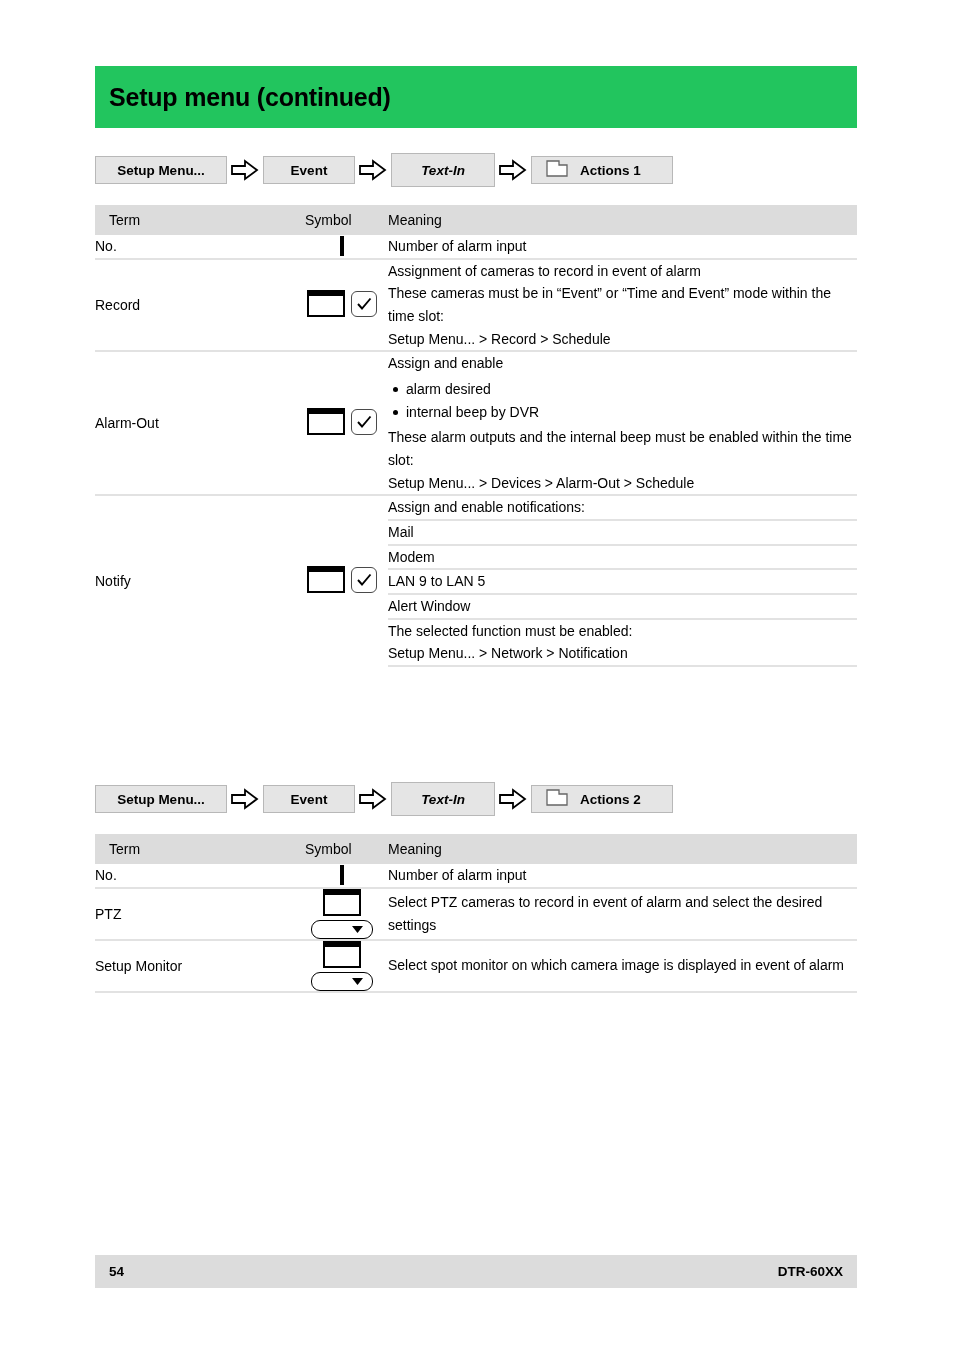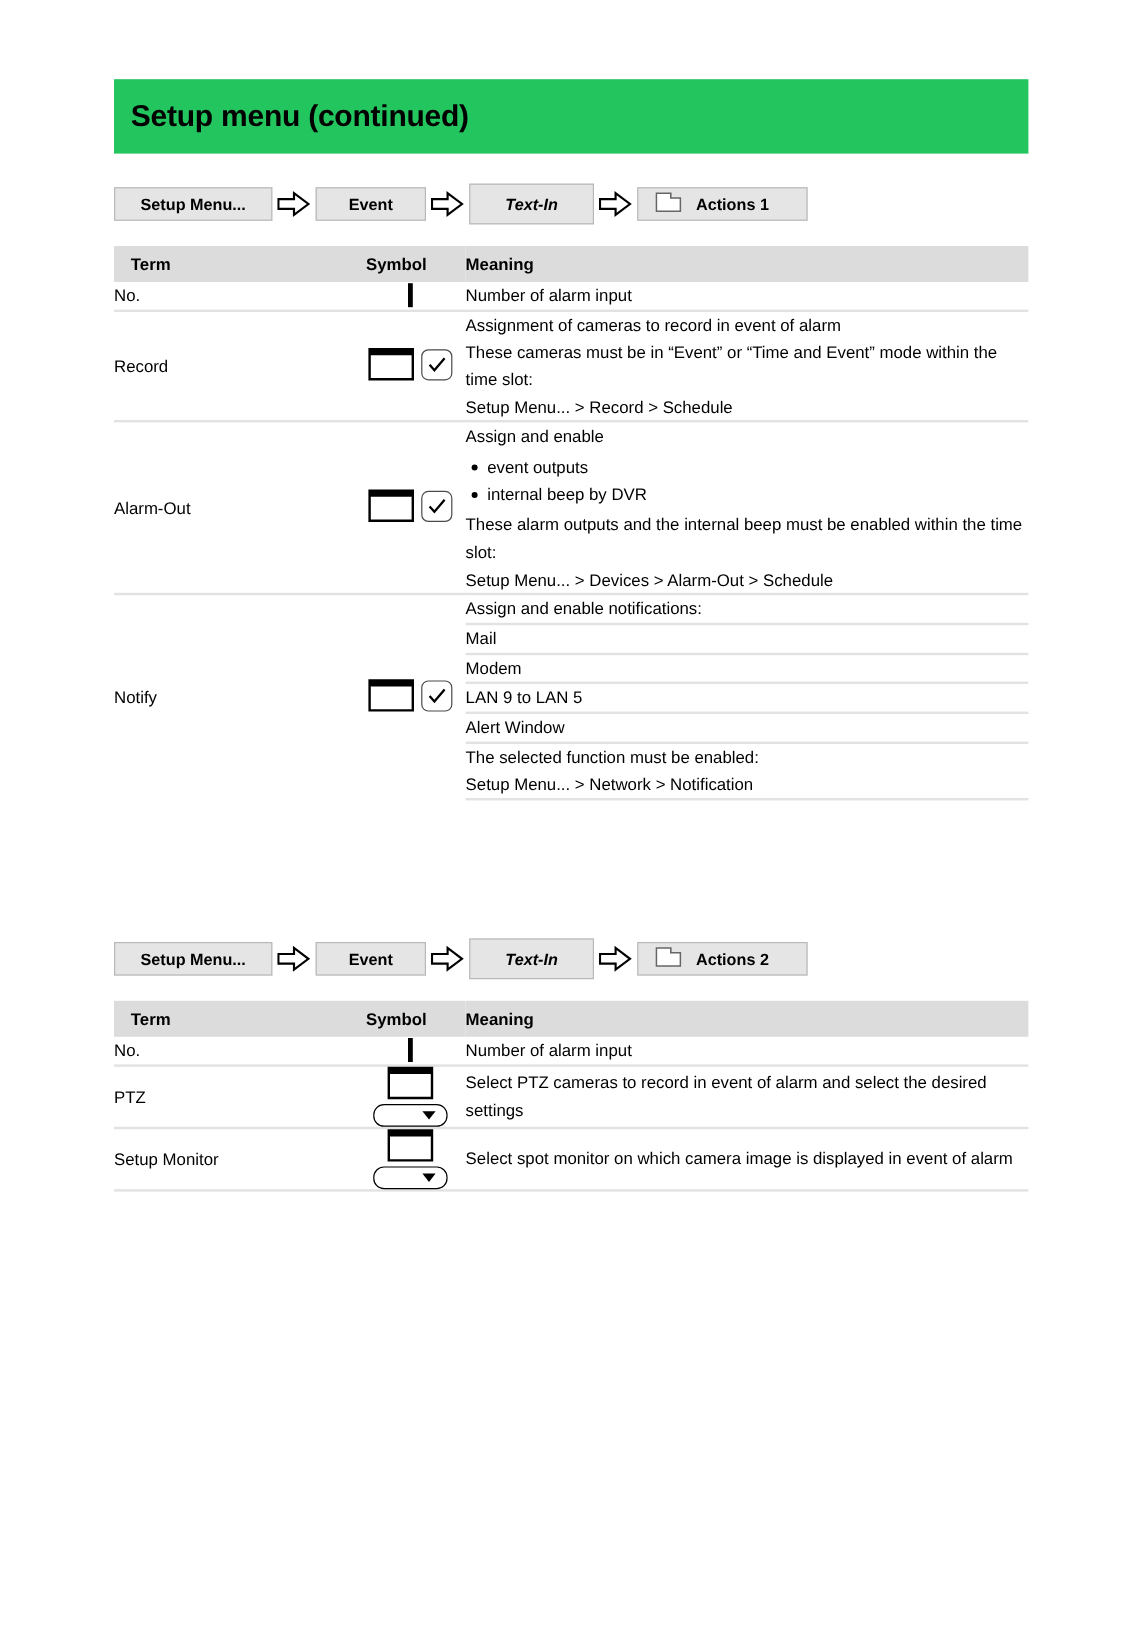--- a/index.html
+++ b/index.html
@@ -82,21 +82,21 @@
     border-collapse: collapse;
     table-layout: fixed;
   }
   .tbl col.c-term { width: 200px; }
   .tbl col.c-sym  { width: 93px; }
   .tbl col.c-mean { width: 469px; }
 
   .tbl thead th {
     background: #dcdcdc;
     font-size: 14px;
-    font-weight: bold;
+    font-weight: normal;
     text-align: left;
     height: 30px;
     padding: 0 0 0 14px;
     vertical-align: middle;
   }
   .tbl thead th.sym-h { padding-left: 10px; }
   .tbl thead th.mean-h { padding-left: 0; }
 
   .tbl td {
     font-size: 14px;
@@ -322,21 +322,21 @@
             <span class="chk-round">
               <svg width="18" height="18" viewBox="0 0 18 18">
                 <path d="M3 9 L7 13.5 L15.5 3.5" fill="none" stroke="#000000" stroke-width="1.9" stroke-linecap="butt" stroke-linejoin="miter"></path>
               </svg>
             </span>
           </span>
         </td>
         <td class="td-mean">
           <div>Assign and enable</div>
           <ul class="bullets">
-            <li>event outputs</li>
+            <li>alarm desired</li>
             <li>internal beep by DVR</li>
           </ul>
           <div>These alarm outputs and the internal beep must be enabled within the time slot:</div>
           <div>Setup Menu... &gt; Devices &gt; Alarm-Out &gt; Schedule</div>
         </td>
       </tr>
 
       <tr class="rowline">
         <td class="td-term" rowspan="6">Notify</td>
         <td class="td-sym" rowspan="6">
@@ -458,14 +458,18 @@
             </span>
           </span>
         </td>
         <td class="td-mean">
           <div>Select spot monitor on which camera image is displayed in event of alarm</div>
         </td>
       </tr>
     </tbody>
   </table>
 
+  <div class="footer">
+    <span class="pg">54</span>
+    <span class="doc">DTR-60XX</span>
+  </div>
 
 </div>
 
 </body></html>

